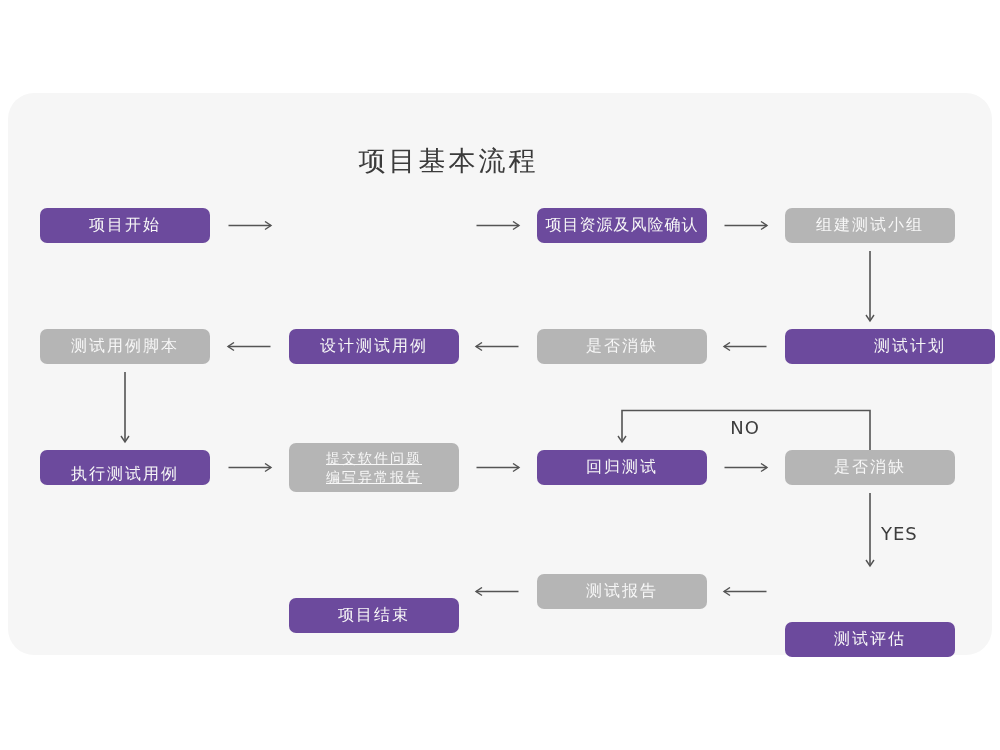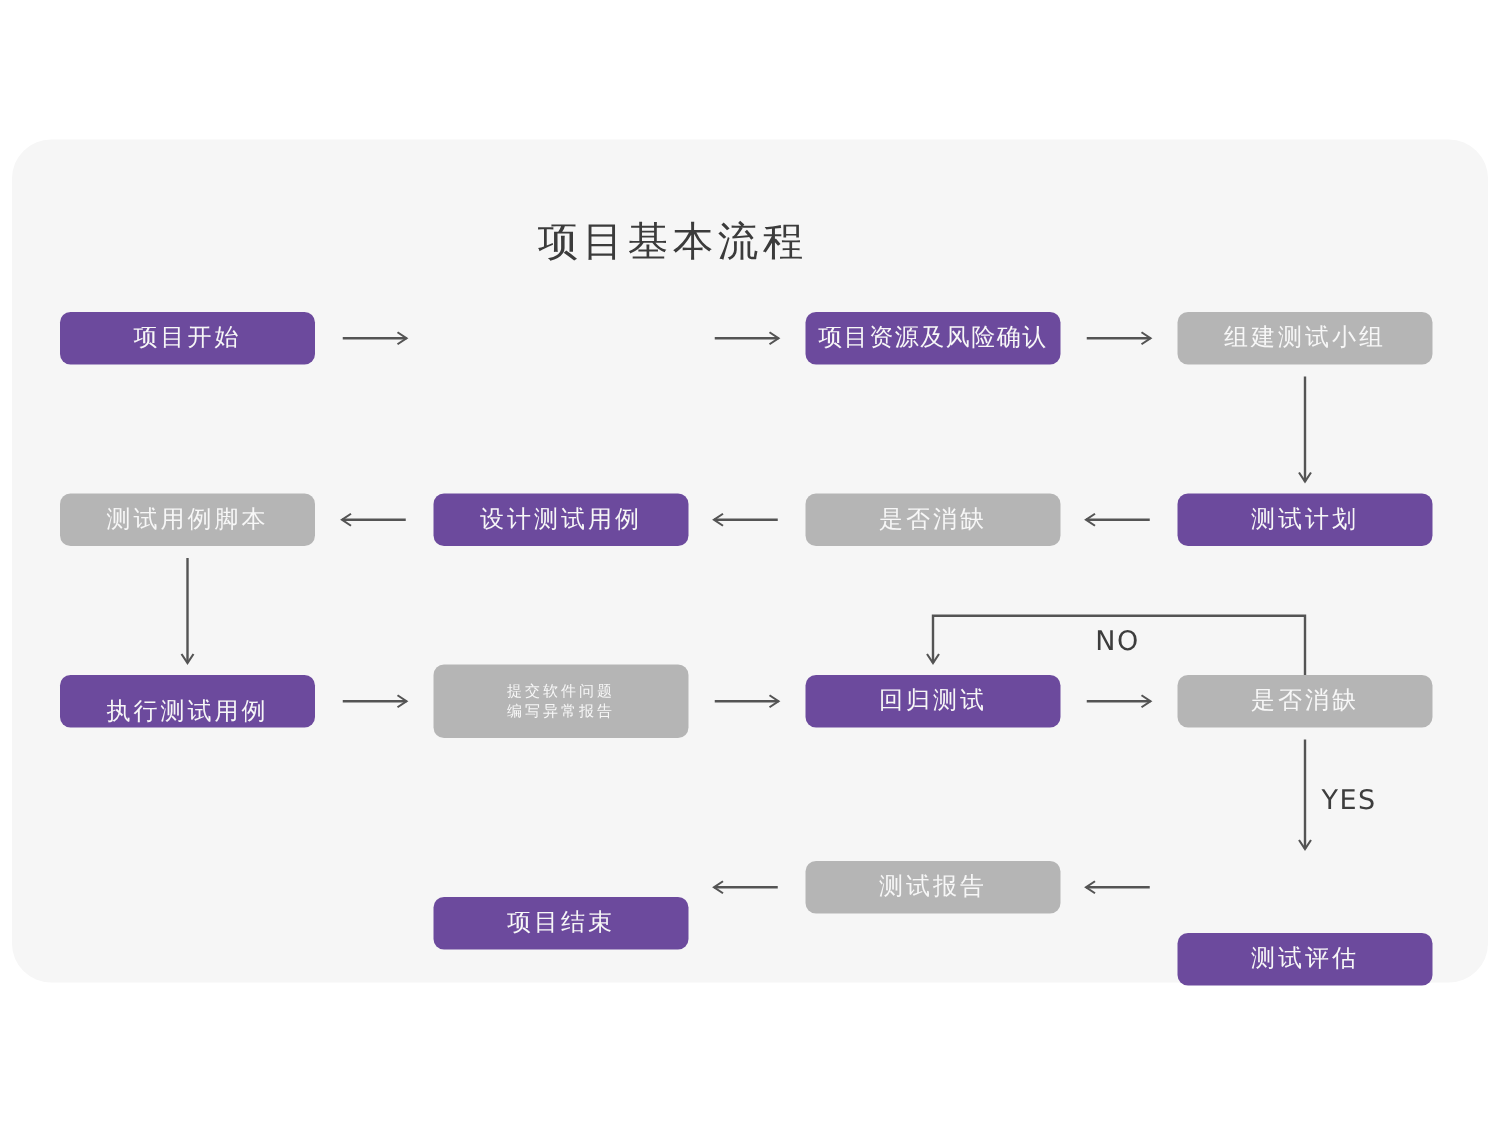--- a/index.html
+++ b/index.html
@@ -46,28 +46,28 @@
     align-items: center;
     justify-content: center;
     color: var(--node-text, #f7f7f7);
     font-size: 16px;
     letter-spacing: 2px;
     line-height: 1.3;
     white-space: nowrap;
   }
   .node.primary   { background: var(--primary, #6c4a9d); }
   .node.secondary { background: var(--secondary, #b5b5b5); }
-  .node.two-line  { height: 49px; font-size: 10px; }
+  .node.two-line  { height: 49px; font-size: 14px; text-decoration: underline; }
 
   
   .n0  { left: 40px;  top: 208px; }
   .n1  { left: 289px; top: 208px; }
   .n2  { left: 537px; top: 208px; letter-spacing: 1px; }
   .n3  { left: 785px; top: 208px; }
-  .n4  { left: 785px; top: 329px; }
+  .n4  { left: 785px; top: 329px; padding-left: 40px; }
   .n5  { left: 537px; top: 329px; }
   .n6  { left: 289px; top: 329px; }
   .n7  { left: 40px;  top: 329px; }
   .n8  { left: 40px;  top: 450px; justify-content: flex-end; }
   .n9  { left: 289px; top: 443px; }
   .n10 { left: 537px; top: 450px; }
   .n11 { left: 785px; top: 450px; }
   .n12 { left: 785px; top: 574px; margin-top: 48px; }
   .n13 { left: 537px; top: 574px; text-align: center; }
   .n14 { left: 289px; top: 574px; margin-top: 24px; }

